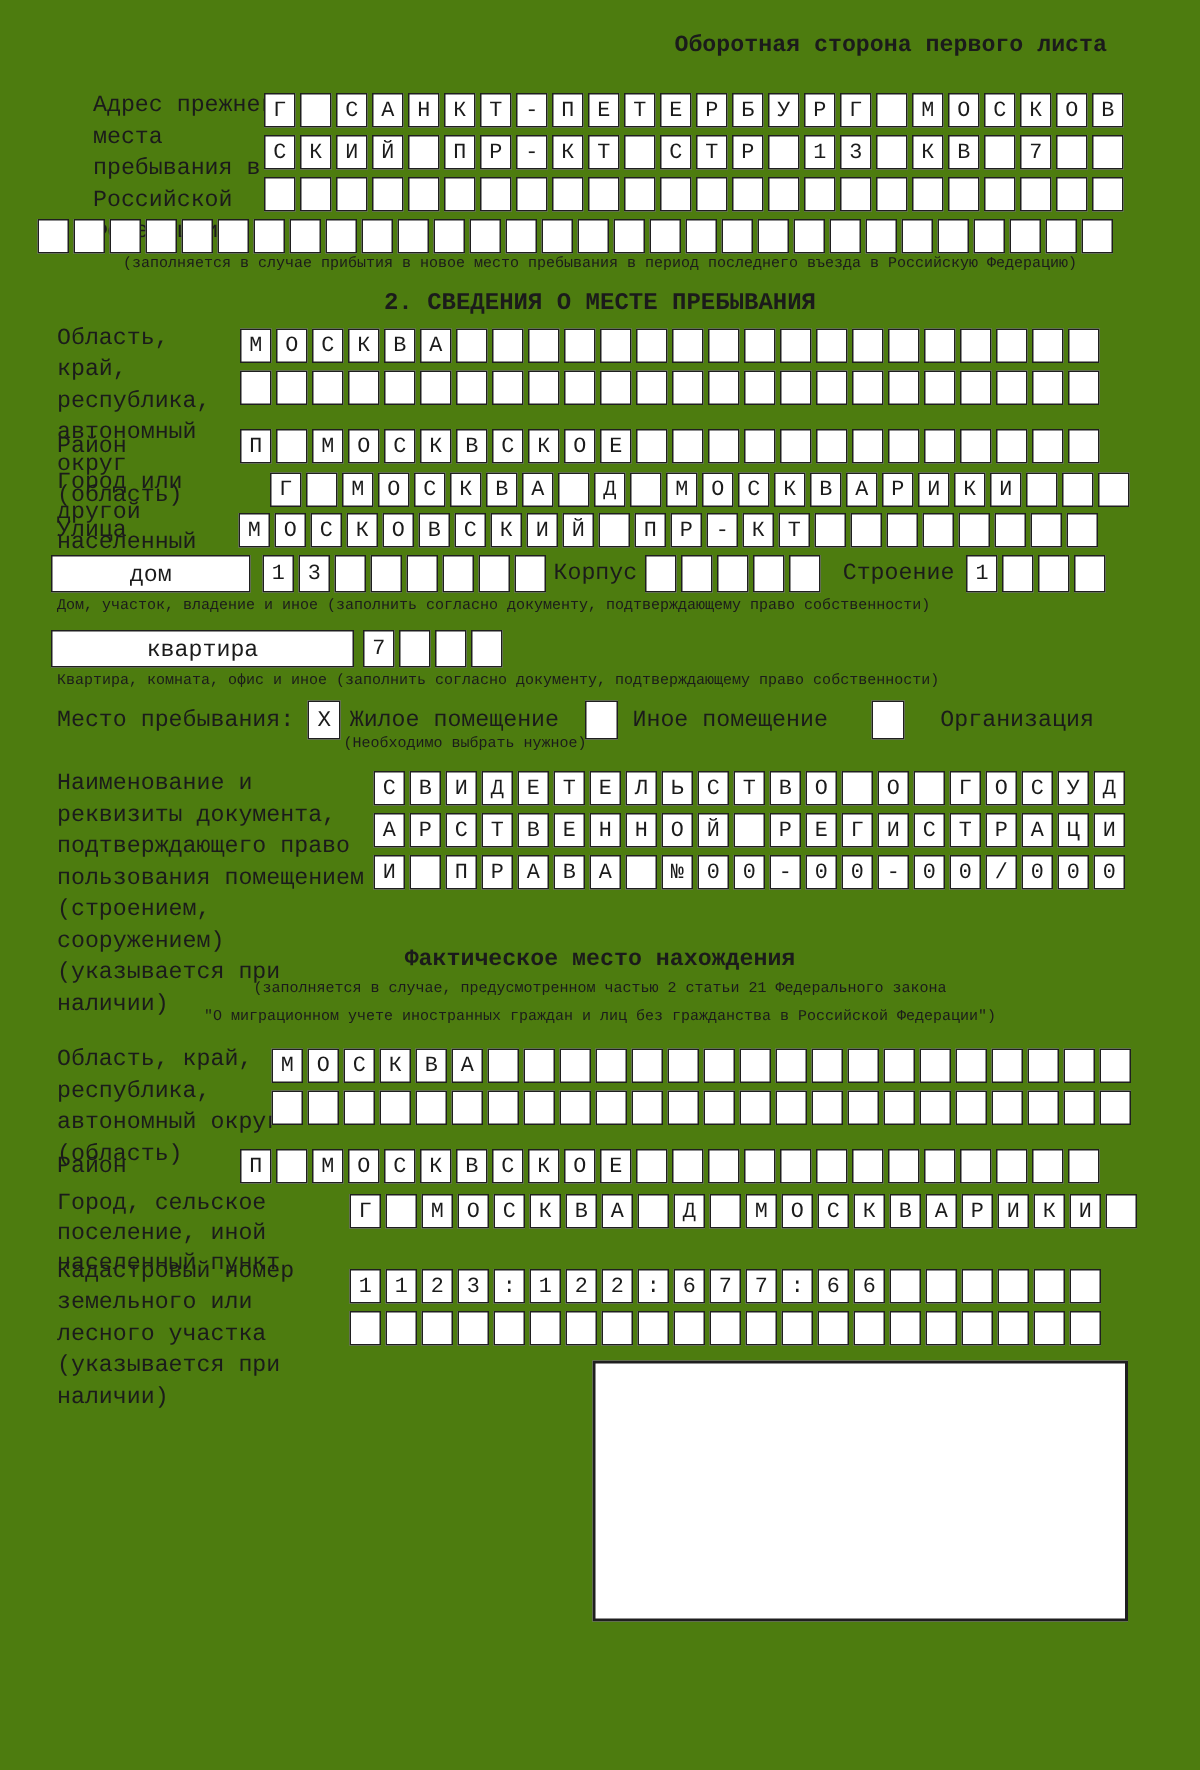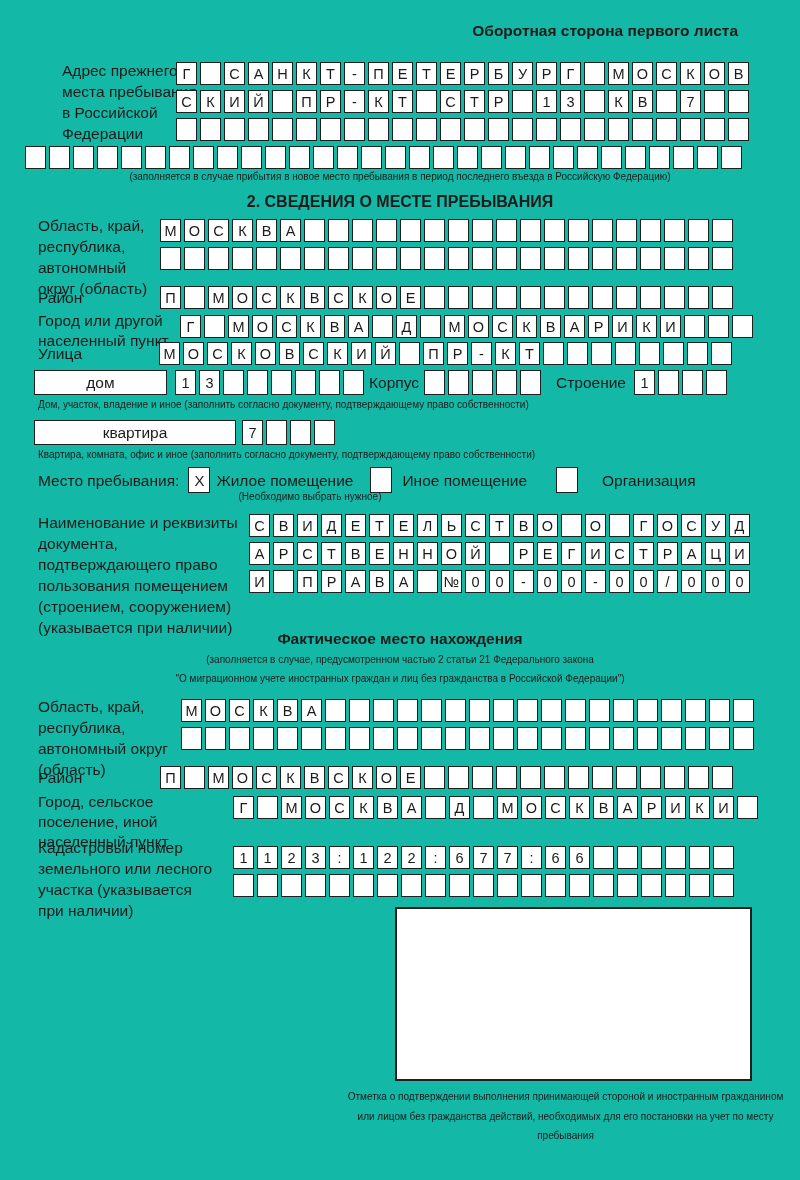--- a/index.html
+++ b/index.html
@@ -1,17 +1,17 @@
 <!DOCTYPE html>
 <html><head>
 <meta charset="utf-8">
 <style>
   html,body{margin:0;padding:0;background:#fff;}
-  #page{position:relative;width:800px;height:1180px;background:#14b8a6;color:#1b1b1b;
-        font-family:Liberation Sans, sans-serif;overflow:hidden;}
+  #page{position:relative;width:800px;height:1180px;background:#4d7c0f;color:#1b1b1b;
+        font-family:Liberation Mono, monospace;overflow:hidden;}
   .abs{position:absolute;}
   .lbl{font-size:15.5px;line-height:21px;color:#1b1b1b;}
   .cells{display:flex;}
   .cell{width:21px;height:23px;box-sizing:border-box;border:1.6px solid #1f1f1f;margin-right:3px;
         display:flex;align-items:center;justify-content:center;font-size:14.5px;background:#fff;}
   .tall .cell{height:25px;}
   .title{font-weight:bold;font-size:16px;text-align:center;width:100%;}
   .subtitle{font-size:15px;text-align:center;width:100%;}
   .caption{font-size:10px;}
   .label-rect{box-sizing:border-box;border:1.5px solid #1f1f1f;height:25px;display:flex;
@@ -559,15 +559,14 @@
       <span class="cell"></span>
       <span class="cell"></span>
       <span class="cell"></span>
       <span class="cell"></span>
       <span class="cell"></span>
       <span class="cell"></span>
       <span class="cell"></span>
     </div>
 
   <div class="abs stamp-box" style="left:395px;top:907px;width:357px;height:174px;"></div>
-  <div class="abs caption center-text" style="left:338px;top:1087px;width:455px;line-height:19.5px;">Отметка о подтверждении выполнения принимающей стороной и иностранным гражданином или лицом без гражданства действий, необходимых для его постановки на учет по месту пребывания</div>
 
 </div>
 
 </body></html>

